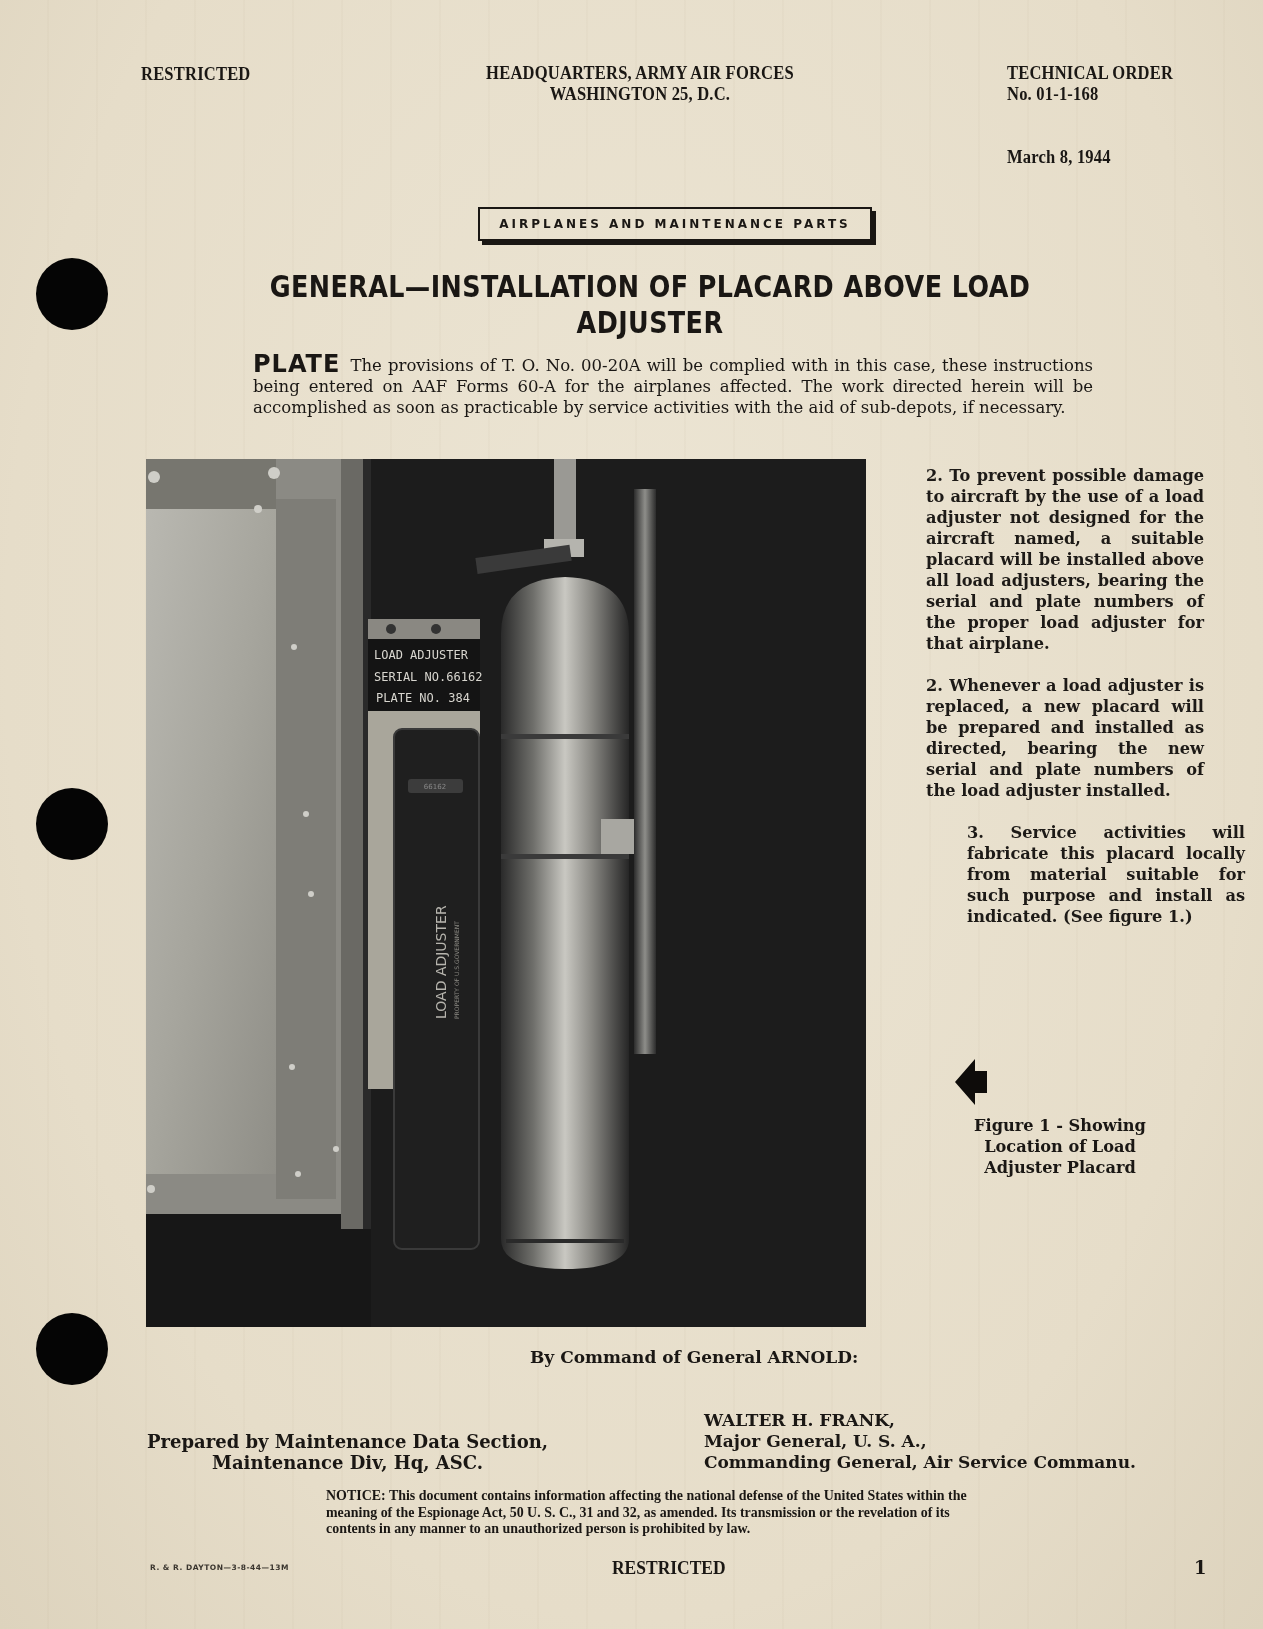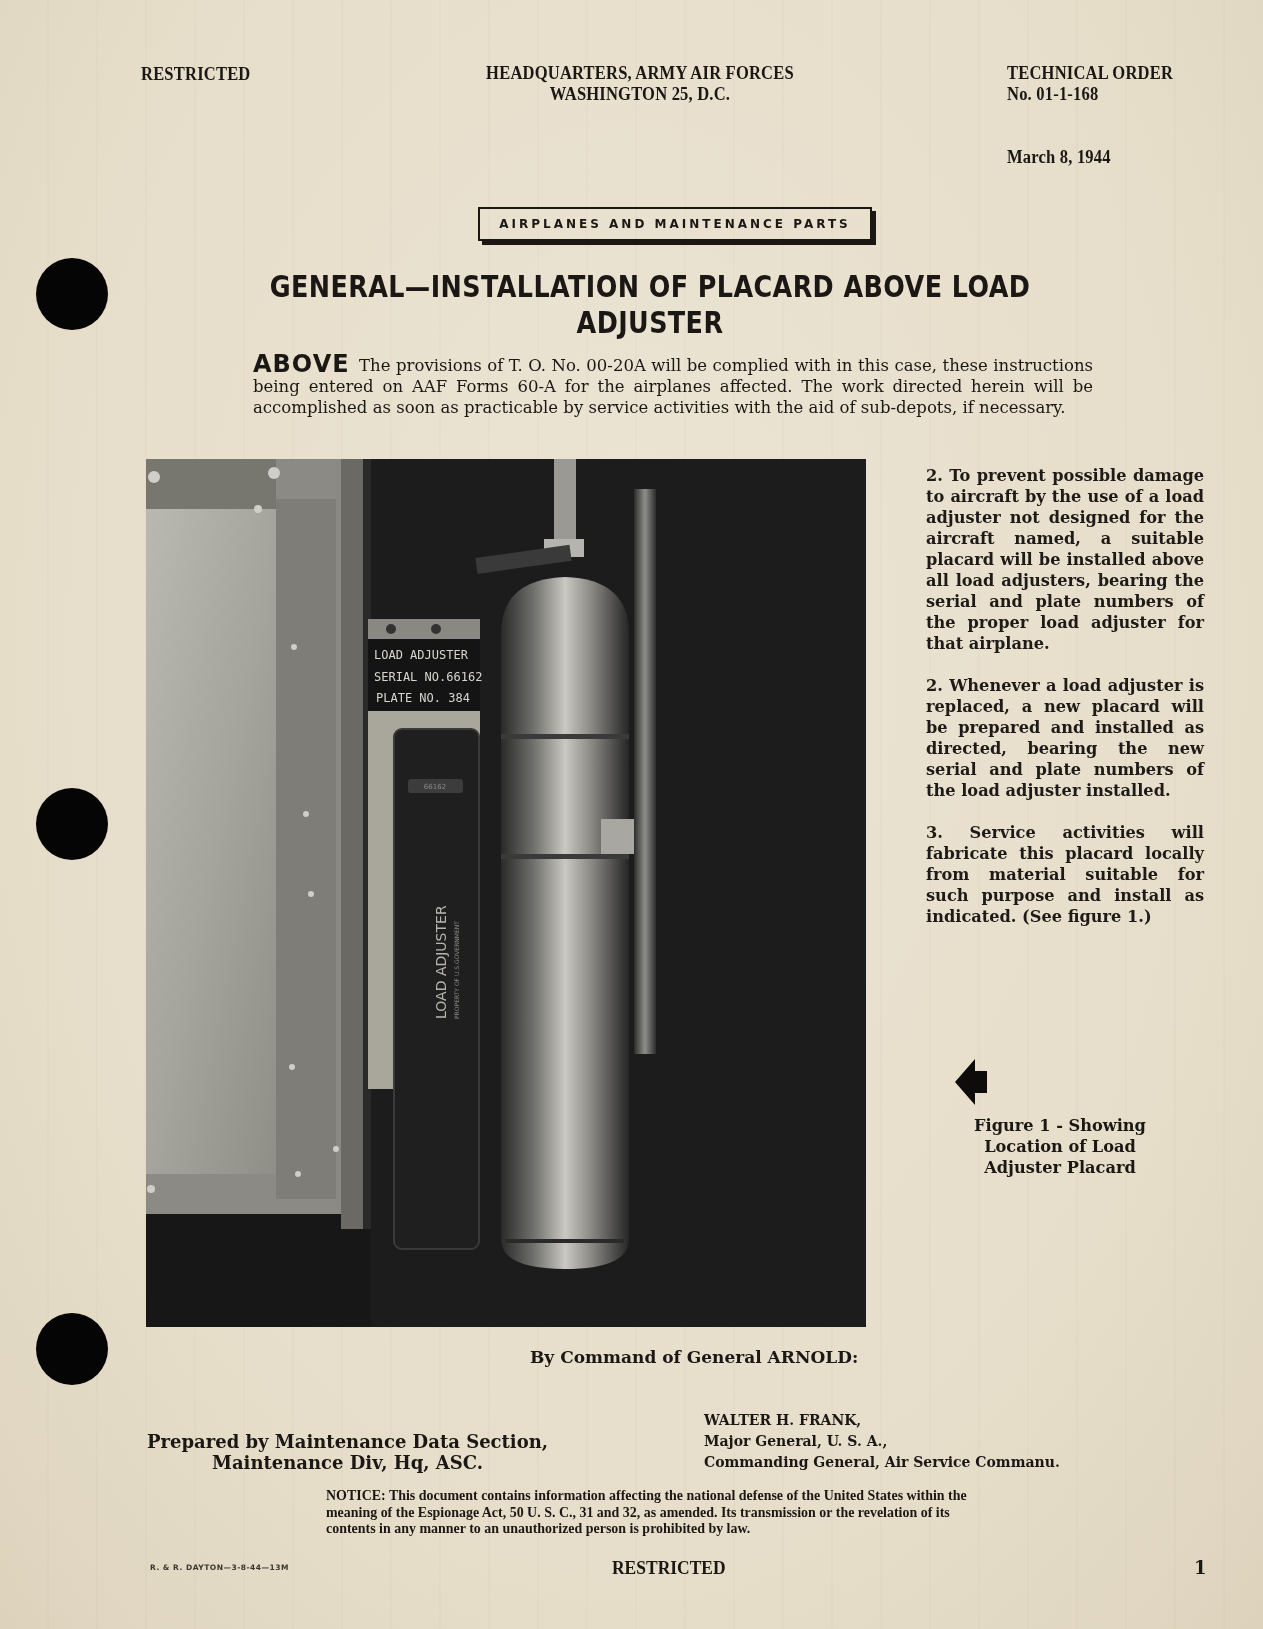--- a/index.html
+++ b/index.html
@@ -48,21 +48,21 @@
     left: 926px; width: 278px; font-family: "DejaVu Serif", "Liberation Serif", serif;
     font-size: 16.2px; line-height: 21px; font-weight: bold; text-align: justify; color: #1d1a17;
   }
   .caption {
     left: 920px; top: 1115px; width: 280px; text-align: center;
     font-family: "DejaVu Serif", "Liberation Serif", serif; font-weight: bold; font-size: 16.2px; line-height: 21px;
   }
   .arrow { left: 955px; top: 1059px; width: 34px; height: 46px; }
 
   .cmd { left: 530px; top: 1347px; font-size: 17px; font-weight: bold; font-family: "DejaVu Serif", serif; }
-  .sig { left: 704px; top: 1410px; font-size: 14px; line-height: 21px; font-weight: bold; font-family: "DejaVu Serif", serif; }
+  .sig { left: 704px; top: 1410px; font-size: 17px; line-height: 21px; font-weight: bold; font-family: "DejaVu Serif", serif; }
   .prep { left: 147px; top: 1431px; font-size: 18px; line-height: 21px; font-weight: bold; font-family: "DejaVu Serif", serif; text-align: center; }
   .notice {
     left: 326px; top: 1487px; width: 700px; font-family: "Liberation Serif", "DejaVu Serif", serif;
     font-size: 15px; line-height: 16.5px; font-weight: bold; transform: scaleX(0.93); transform-origin: left top;
   }
   .printer { left: 150px; top: 1563px; font-family: "DejaVu Sans", sans-serif; font-size: 7.5px; font-weight: bold; letter-spacing: 0.5px; color: #3a352e; }
   .foot { left: 612px; top: 1557px; font-family: "Liberation Serif", serif; font-size: 19px; font-weight: bold; transform: scaleX(0.92); transform-origin: left top; }
   .pagenum { left: 1194px; top: 1557px; font-family: "DejaVu Serif", serif; font-size: 18px; font-weight: bold; }
 </style>
 </head>
@@ -81,21 +81,21 @@
   <div>TECHNICAL ORDER</div>
   <div>No. 01-1-168</div>
 </div>
 <div class="abs hdr" style="left:1007px; top:147px;">March 8, 1944</div>
 
 <div class="abs banner">AIRPLANES AND MAINTENANCE PARTS</div>
 
 <div class="abs title">GENERAL—INSTALLATION OF PLACARD ABOVE LOAD ADJUSTER</div>
 
 <div class="abs note">
-  <span class="note-label">ABOVE</span>
+  <span class="note-label">PLATE</span>
   <span>The provisions of T. O. No. 00-20A will be complied with in this case, these instructions being entered on AAF Forms 60-A for the airplanes affected. The work directed herein will be accomplished as soon as practicable by service activities with the aid of sub-depots, if necessary.</span>
 </div>
 
 <div class="abs photo">
   <svg width="720" height="868" viewBox="0 0 720 868" xmlns="http://www.w3.org/2000/svg">
     <defs>
       <linearGradient id="cyl" x1="0" x2="1" y1="0" y2="0">
         <stop offset="0" stop-color="#2a2a2a"></stop>
         <stop offset="0.25" stop-color="#6e6e6a"></stop>
         <stop offset="0.5" stop-color="#c9c8c2"></stop>
@@ -169,21 +169,21 @@
       <circle cx="146" cy="608" r="3"></circle>
         <circle cx="152" cy="715" r="3"></circle>
         <circle cx="190" cy="690" r="3"></circle>
       <circle cx="5" cy="730" r="4"></circle>
     </g>
   </svg>
 </div>
 
 <div class="abs col" style="top:465px;">2.  To prevent possible damage to aircraft by the use of a load adjuster not designed for the aircraft named, a suitable placard will be installed above all load adjusters, bearing the serial and plate numbers of the proper load adjuster for that airplane.</div>
 <div class="abs col" style="top:675px;">2.  Whenever a load adjuster is replaced, a new placard will be prepared and installed as directed, bearing the new serial and plate numbers of the load adjuster installed.</div>
-<div class="abs col" style="top:822px;">3.  Service activities will fabricate this placard locally from material suitable for such purpose and install as indicated. (See figure 1.)</div>
+<div class="abs col" style="top:822px;margin-left:41px;">3.  Service activities will fabricate this placard locally from material suitable for such purpose and install as indicated. (See figure 1.)</div>
 
 <svg class="abs arrow" viewBox="0 0 34 46">
   <path d="M 0 23 L 20 0 L 20 12 L 32 12 L 32 34 L 20 34 L 20 46 Z" fill="#0e0c0a"></path>
 </svg>
 
 <div class="abs caption">
   <div>Figure 1 - Showing</div>
   <div>Location of Load</div>
   <div>Adjuster Placard</div>
 </div>

